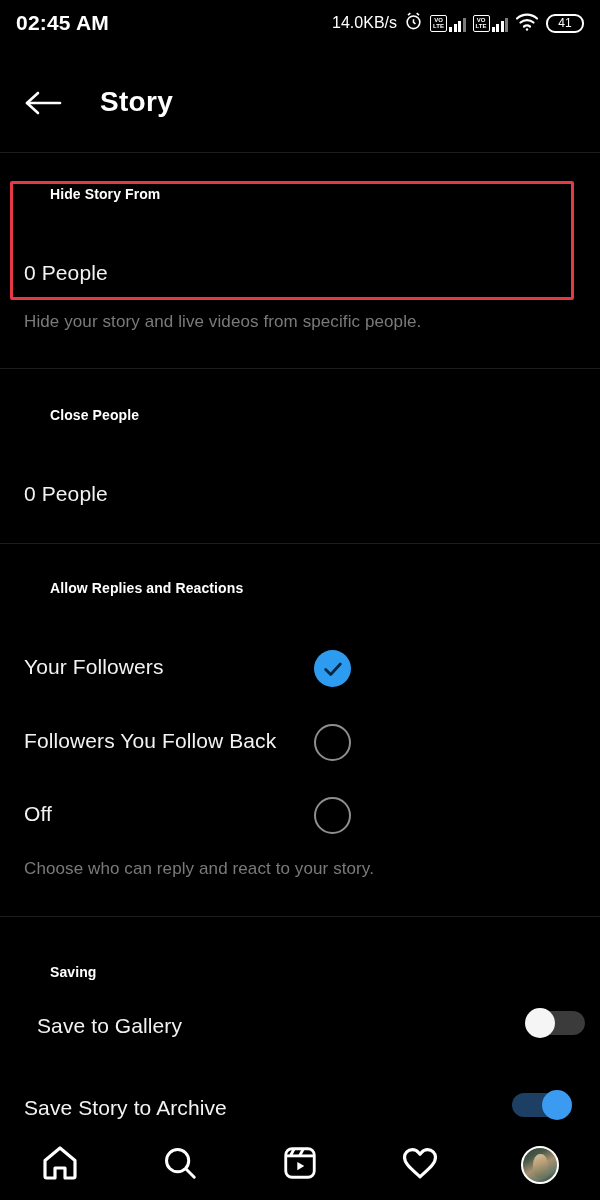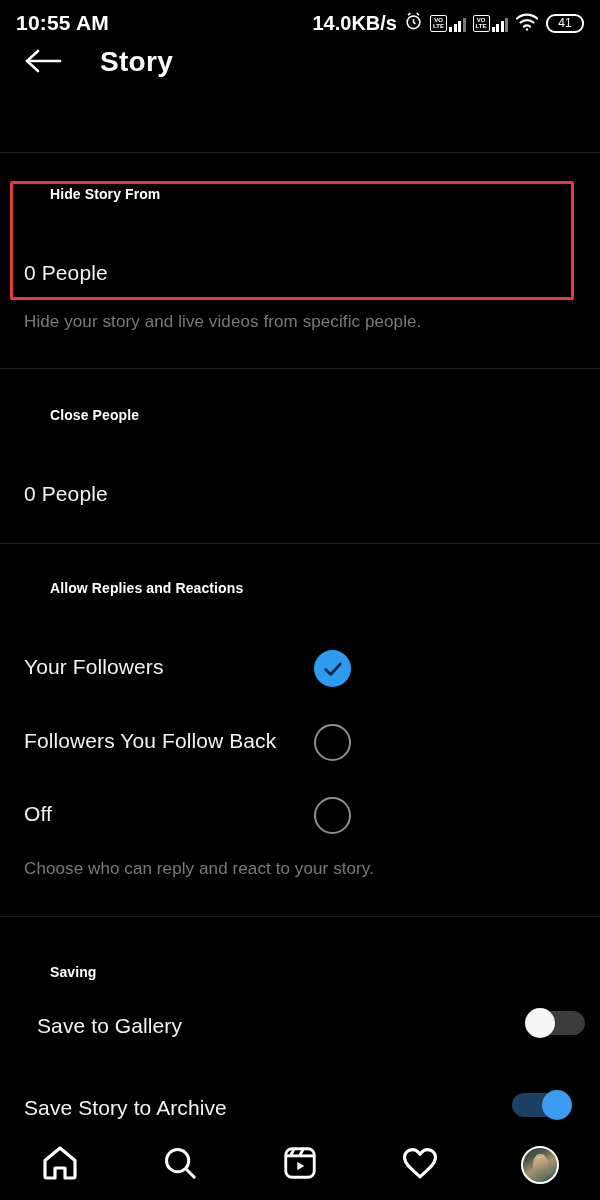--- a/index.html
+++ b/index.html
@@ -14,21 +14,21 @@
   
   .statusbar {
     position:absolute; top:0; left:0; width:600px; height:46px;
     display:flex; align-items:center; justify-content:space-between;
     padding:0 16px;
   }
   .status-clock {
     color:#fff; font-size:21px; font-weight:bold; letter-spacing:0.2px;
   }
   .status-right { display:flex; align-items:center; gap:7px; }
-  .netspeed { color:#fff; font-size:20px; font-weight:bold; }
+  .netspeed { color:#fff; font-size:16px; font-weight:normal; }
   .volte-group { display:flex; align-items:flex-end; gap:2px; }
   .volte-box {
     width:17px; height:17px; border:1.6px solid #fff; border-radius:2px;
     display:flex; flex-direction:column; align-items:center; justify-content:center;
     line-height:1;
   }
   .volte-box span { color:#fff; font-size:6px; font-weight:bold; display:block; }
   .bars { display:flex; align-items:flex-end; gap:1.5px; height:16px; }
   .bars i { display:block; width:3px; background:#fff; }
   .bars i:nth-child(1){height:5px;}
@@ -38,21 +38,21 @@
   .bars i.dim { background:#7c7c7c; }
   .battery {
     width:38px; height:19px; border:2px solid #fff; border-radius:9px;
     display:flex; align-items:center; justify-content:center; position:relative;
   }
   .battery span { color:#fff; font-size:12px; font-weight:normal; }
 
   
   .header {
     position:absolute; top:46px; left:0; width:514px; height:72px;
-    display:flex; align-items:flex-start; padding-left:24px; gap:38px;
+    display:flex; align-items:flex-end; padding-left:24px; gap:38px;
   }
   .back-arrow { width:38px; height:30px; cursor:pointer; }
   .page-title { color:#fff; font-size:28px; font-weight:bold; letter-spacing:0.3px; }
 
   
   .divider { position:absolute; left:0; width:600px; height:1px; background:#1c1c1c; }
   .section { position:absolute; left:0; width:600px; }
   .sec-title {
     color:#fff; font-size:14px; font-weight:bold; letter-spacing:0.1px;
     padding-left:8px;
@@ -108,21 +108,21 @@
     border-radius:45% 45% 40% 40%;
     background:linear-gradient(160deg,#d8c39a 0%,#b8a078 40%,#5d6b55 100%);
   }
 </style>
 </head>
 <body>
 
 <div id="screen">
 
   <div class="statusbar">
-    <div class="status-clock">10:55 AM</div>
+    <div class="status-clock">02:45 AM</div>
     <div class="status-right">
       <div class="netspeed">14.0KB/s</div>
 
       <span>
         <svg width="19" height="19" viewBox="0 0 24 24" fill="none" stroke="#fff" stroke-width="2">
           <circle cx="12" cy="13" r="8"></circle>
           <path d="M12 9v4l2.5 2"></path>
           <path d="M5 4l3-2.5M19 4l-3-2.5"></path>
         </svg>
       </span>

